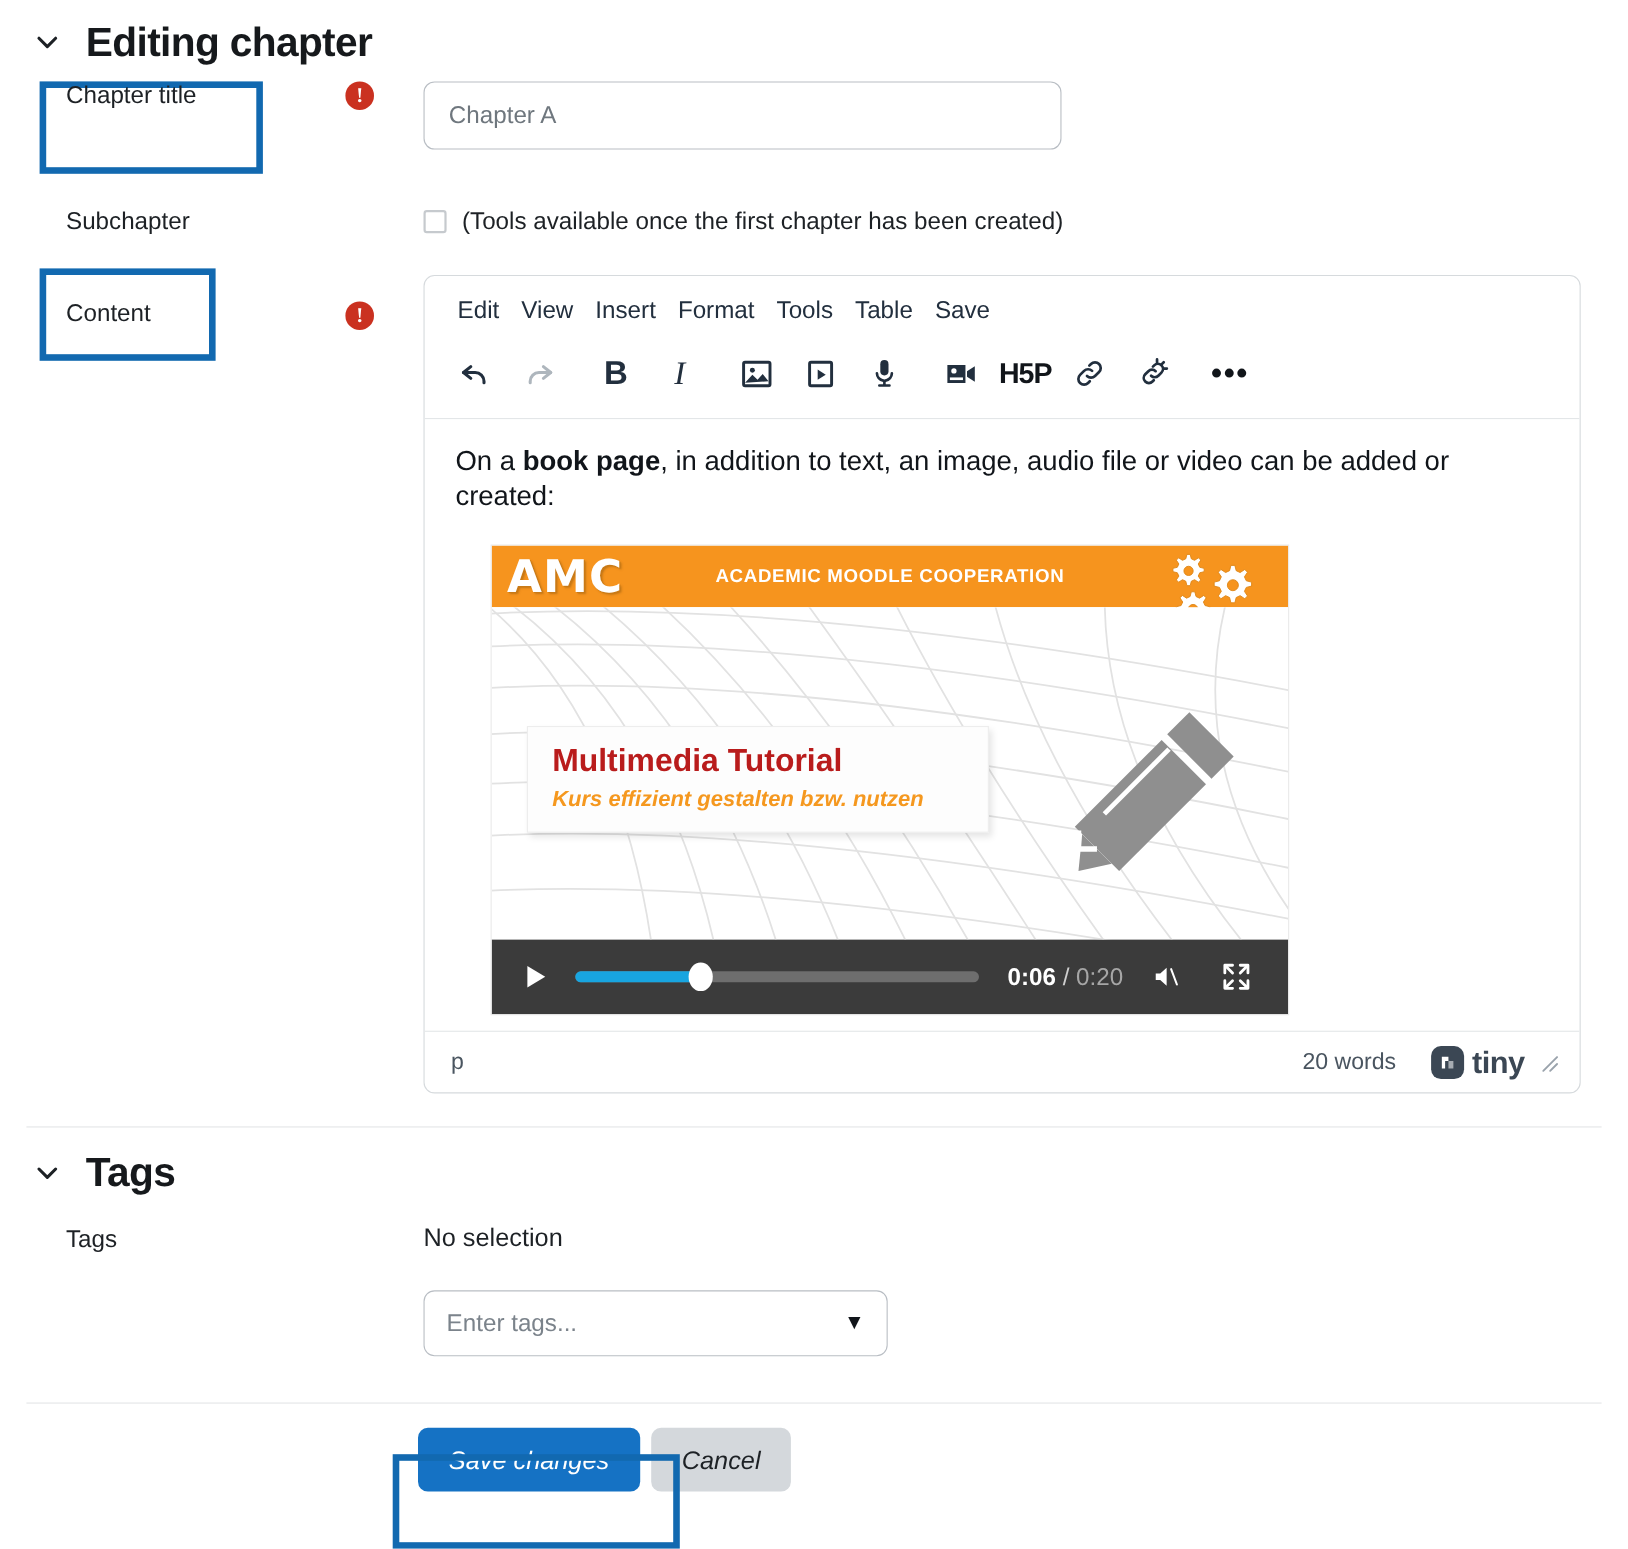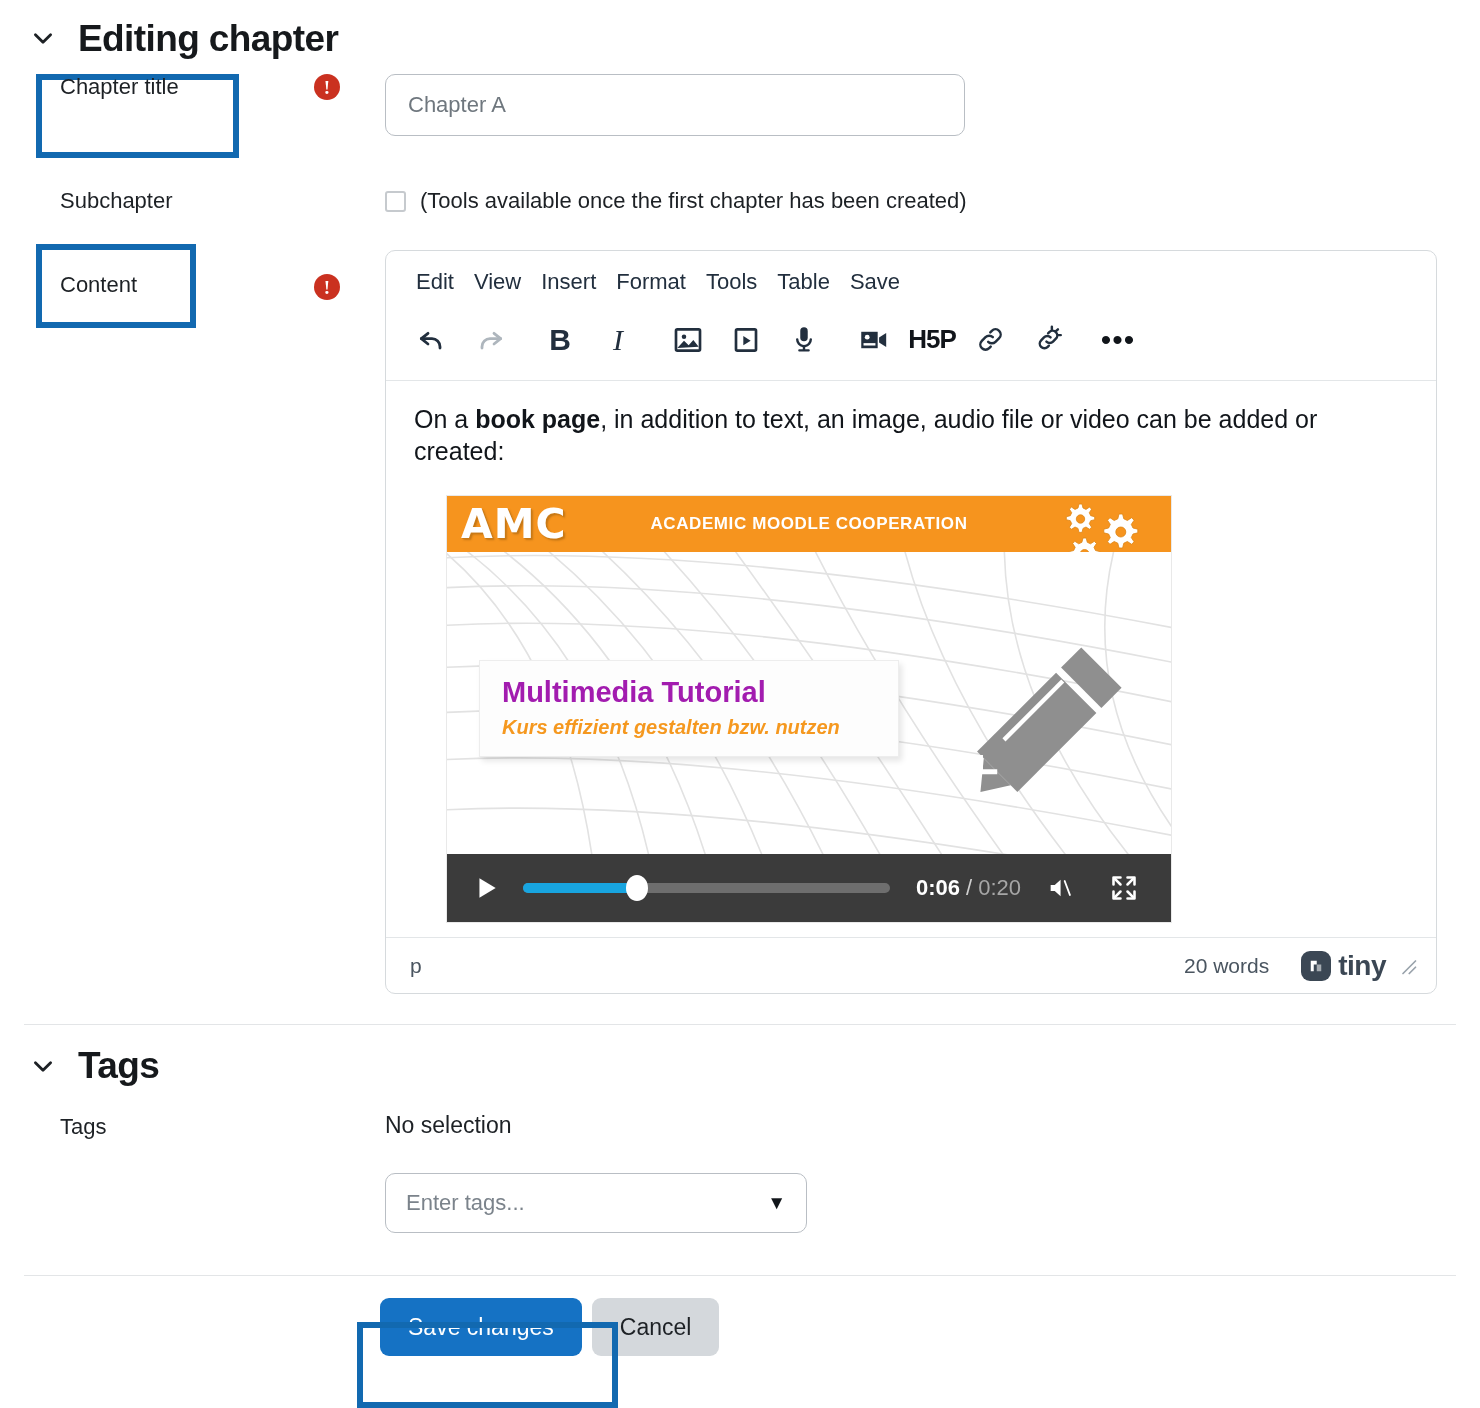--- a/index.html
+++ b/index.html
@@ -231,21 +231,21 @@
     top: 108px;
     width: 420px;
     background: #fdfdfd;
     border: 1px solid #ededed;
     box-shadow: 3px 4px 6px rgba(0,0,0,.10);
     padding: 16px 22px 18px 22px;
   }
   .v-caption .t1 {
     font-size: 29px;
     font-weight: 700;
-    color: #a21caf;
+    color: #b91c1c;
     line-height: 1.1;
     margin-bottom: 7px;
   }
   .v-caption .t2 {
     font-size: 20px;
     font-weight: 700;
     font-style: italic;
     color: #f5981f;
     line-height: 1.1;
   }
@@ -345,20 +345,21 @@
     padding: 22px 0 0 380px;
   }
   .btn {
     border: none;
     border-radius: 9px;
     font-size: 23px;
     font-family: "Liberation Sans", sans-serif;
     height: 58px;
     padding: 0 28px;
     cursor: pointer;
+    font-style: italic;
   }
   .btn-primary { background: #1572c4; color: #fff; }
   .btn-secondary { background: #d4d8dc; color: #1d2125; }
 </style>
 </head>
 <body>
 
 <div class="hl" id="hl-chapter-title"></div>
 <div class="hl" id="hl-content"></div>
 <div class="hl" id="hl-media-group"></div>

